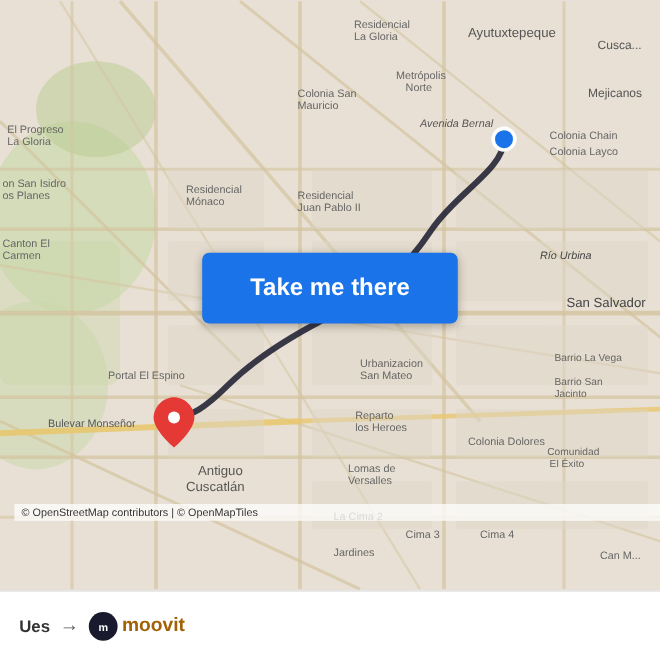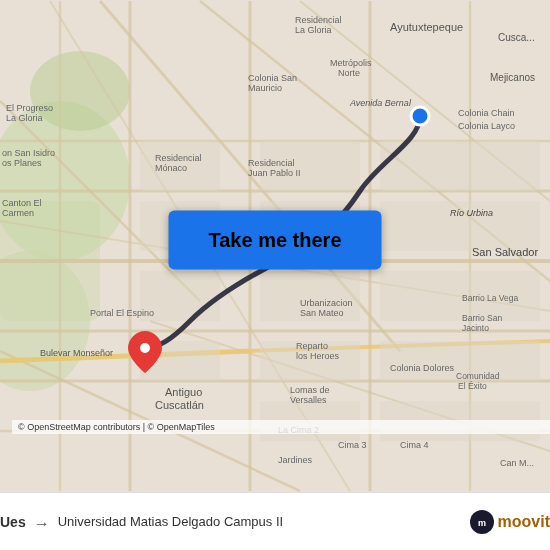--- a/index.html
+++ b/index.html
@@ -39,21 +39,21 @@
     #button-overlay {
       position: absolute;
       top: 50%;
       left: 50%;
       transform: translate(-50%, -60%);
       z-index: 10;
     }
 
     #take-me-there-btn {
       background: #1a73e8;
-      color: #000000;
+      color: #ffffff;
       border: none;
       border-radius: 6px;
       padding: 18px 40px;
       font-size: 20px;
       font-weight: bold;
       cursor: pointer;
       white-space: nowrap;
       box-shadow: 0 2px 8px rgba(0,0,0,0.3);
     }
 
@@ -69,21 +69,21 @@
       padding: 2px 6px;
       z-index: 5;
     }
 
     
     #bottom-bar {
       height: 58px;
       background: white;
       display: flex;
       align-items: center;
-      padding: 0 0;
+      padding: 0 16px;
       border-top: 1px solid #ddd;
       z-index: 10;
       flex-shrink: 0;
     }
 
     #route-from {
       font-size: 14px;
       font-weight: bold;
       color: #333;
     }
@@ -247,21 +247,20 @@
 
     <div id="attribution">
       <span>© OpenStreetMap contributors | © OpenMapTiles</span>
     </div>
 
   </div>
 
   <div id="bottom-bar">
     <span id="route-from">Ues</span>
     <span id="route-arrow">→</span>
-    <span id="route-to">Universidad Matias Delgado Campus II</span>
     <div id="moovit-logo">
       <div id="moovit-icon">
         <svg width="14" height="14" viewBox="0 0 14 14" xmlns="http://www.w3.org/2000/svg">
           <circle cx="7" cy="7" r="7" fill="#1a1a2e"></circle>
           <text x="7" y="11" text-anchor="middle" font-size="9" fill="white" font-weight="bold" font-family="Arial">m</text>
         </svg>
       </div>
       <span id="moovit-text">moovit</span>
     </div>
   </div>

